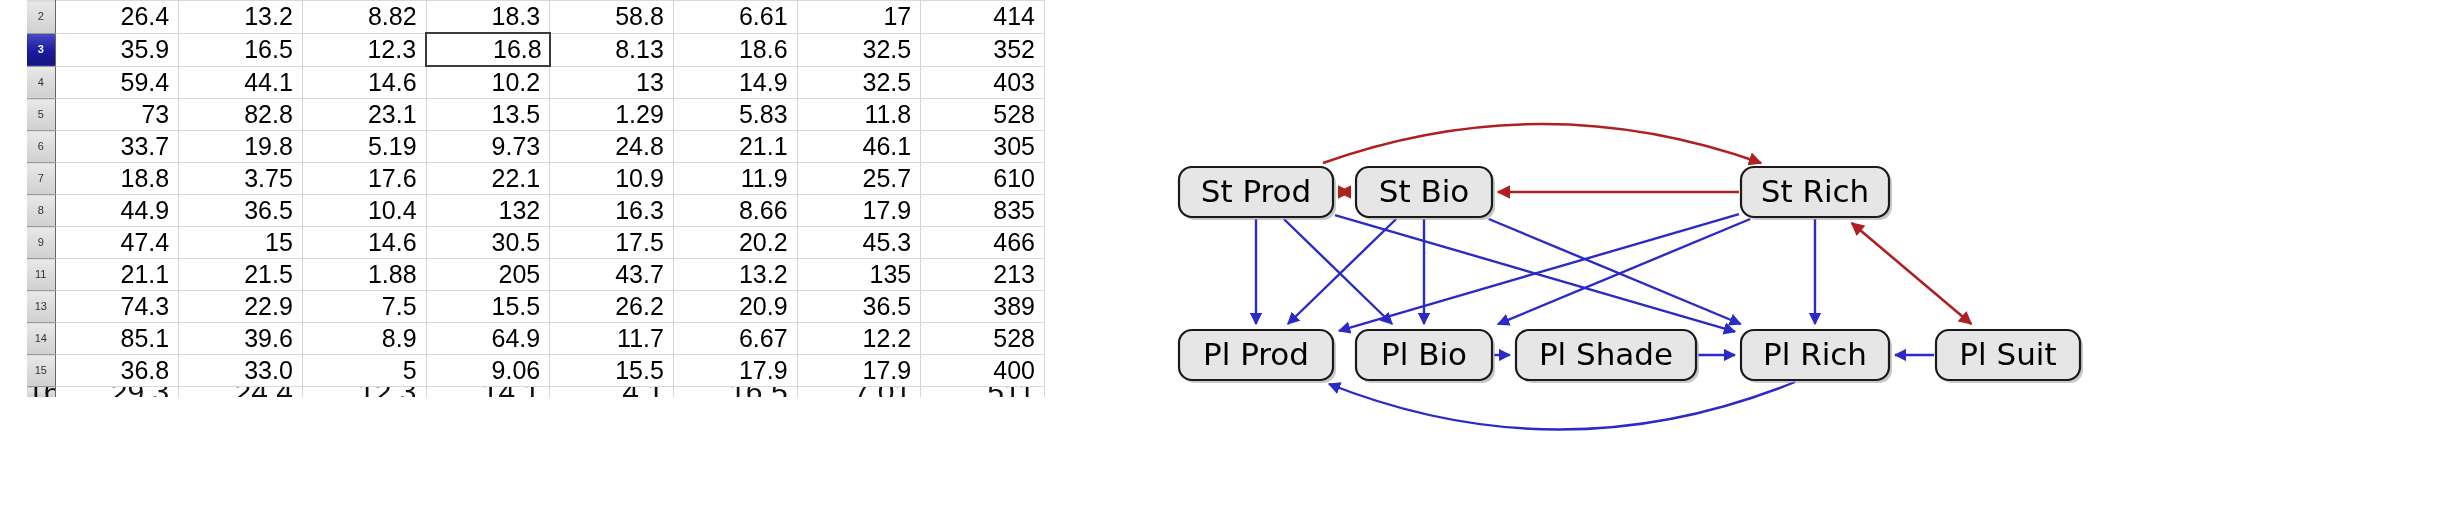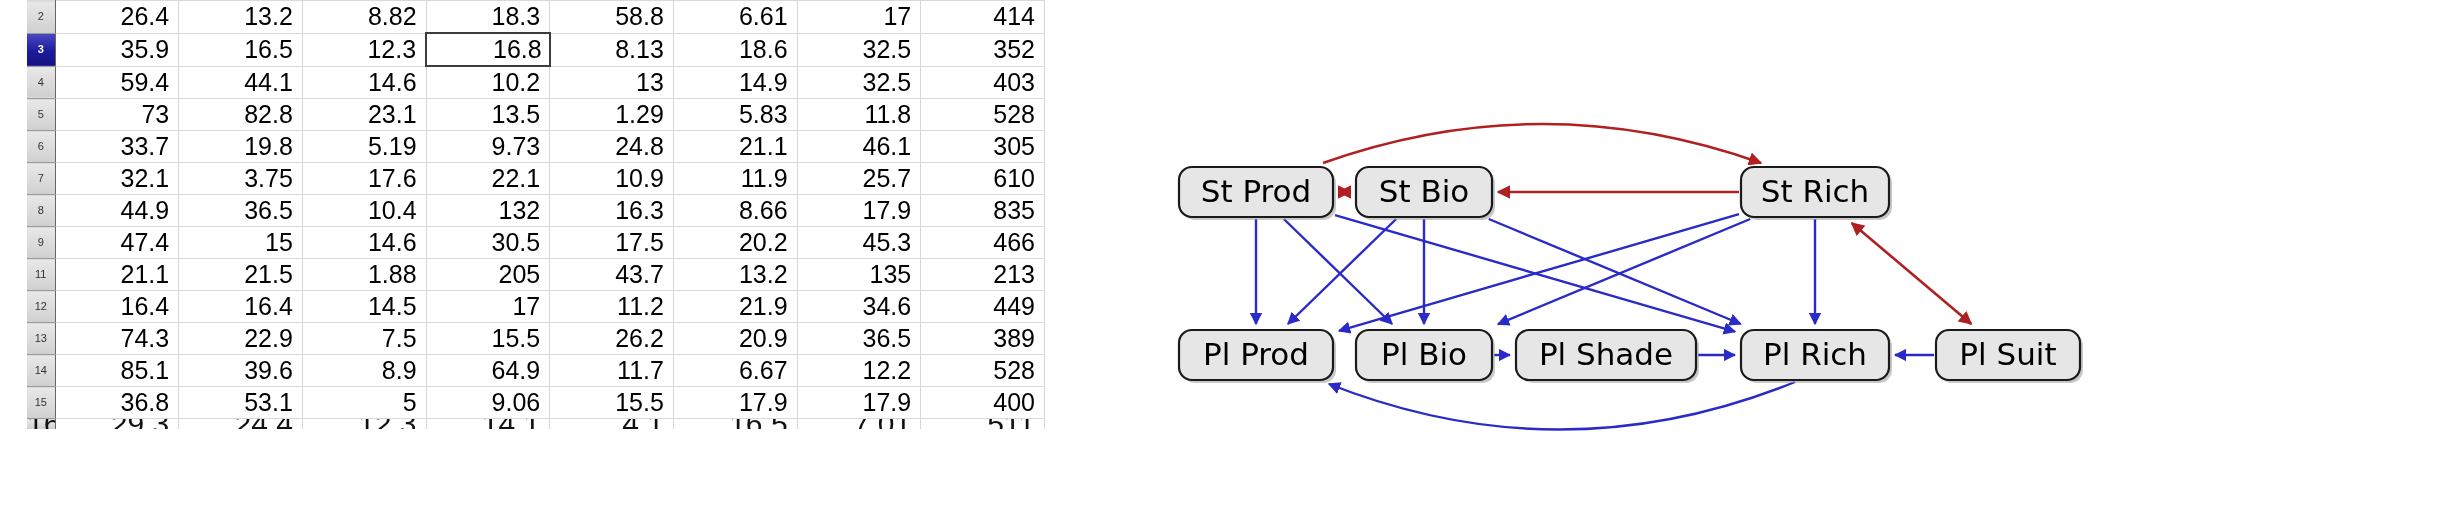--- a/index.html
+++ b/index.html
@@ -186,21 +186,21 @@
             <td>19.8</td>
             <td>5.19</td>
             <td>9.73</td>
             <td>24.8</td>
             <td>21.1</td>
             <td>46.1</td>
             <td>305</td>
           </tr>
           <tr>
             <td class="rh">7</td>
-            <td>32.1</td>
+            <td>18.8</td>
             <td>3.75</td>
             <td>17.6</td>
             <td>22.1</td>
             <td>10.9</td>
             <td>11.9</td>
             <td>25.7</td>
             <td>610</td>
           </tr>
           <tr>
             <td class="rh">8</td>
@@ -229,31 +229,20 @@
             <td>21.1</td>
             <td>21.5</td>
             <td>1.88</td>
             <td>205</td>
             <td>43.7</td>
             <td>13.2</td>
             <td>135</td>
             <td>213</td>
           </tr>
           <tr>
-            <td class="rh">12</td>
-            <td>16.4</td>
-            <td>16.4</td>
-            <td>14.5</td>
-            <td>17</td>
-            <td>11.2</td>
-            <td>21.9</td>
-            <td>34.6</td>
-            <td>449</td>
-          </tr>
-          <tr>
             <td class="rh">13</td>
             <td>74.3</td>
             <td>22.9</td>
             <td>7.5</td>
             <td>15.5</td>
             <td>26.2</td>
             <td>20.9</td>
             <td>36.5</td>
             <td>389</td>
           </tr>
@@ -264,21 +253,21 @@
             <td>8.9</td>
             <td>64.9</td>
             <td>11.7</td>
             <td>6.67</td>
             <td>12.2</td>
             <td>528</td>
           </tr>
           <tr>
             <td class="rh">15</td>
             <td>36.8</td>
-            <td>53.1</td>
+            <td>33.0</td>
             <td>5</td>
             <td>9.06</td>
             <td>15.5</td>
             <td>17.9</td>
             <td>17.9</td>
             <td>400</td>
           </tr>
           <tr class=" clipped">
             <td class="rh">16</td>
             <td>29.3</td>

